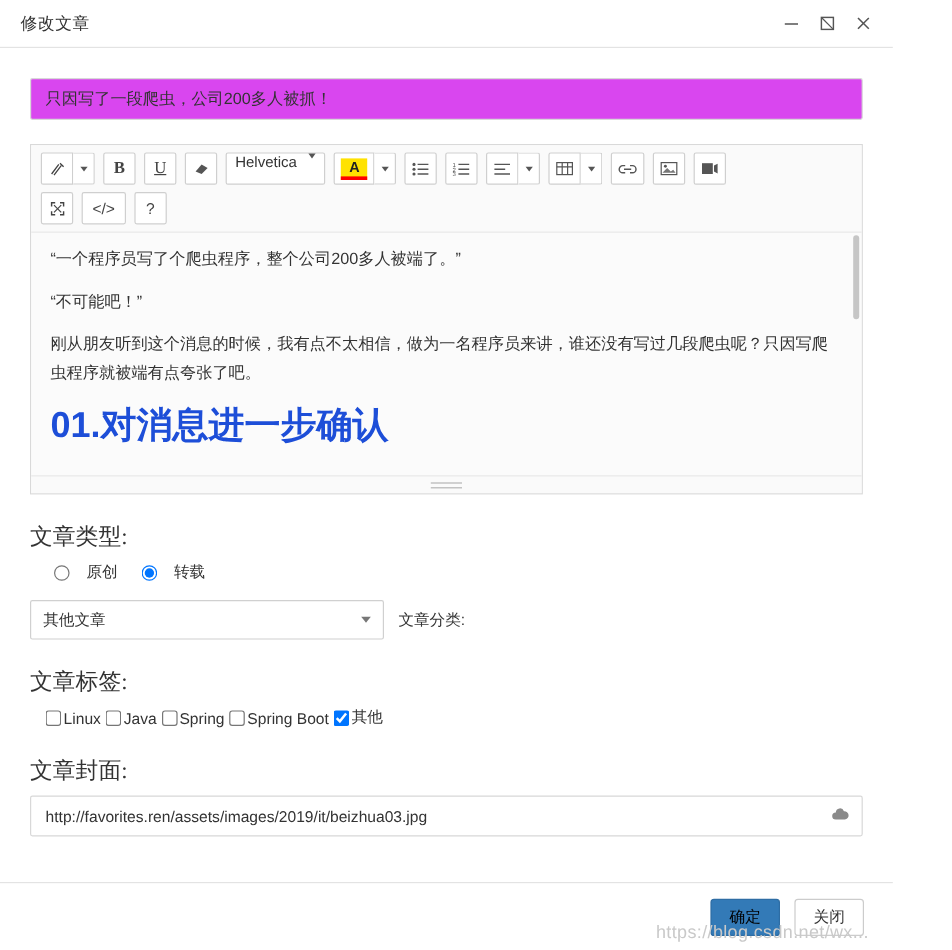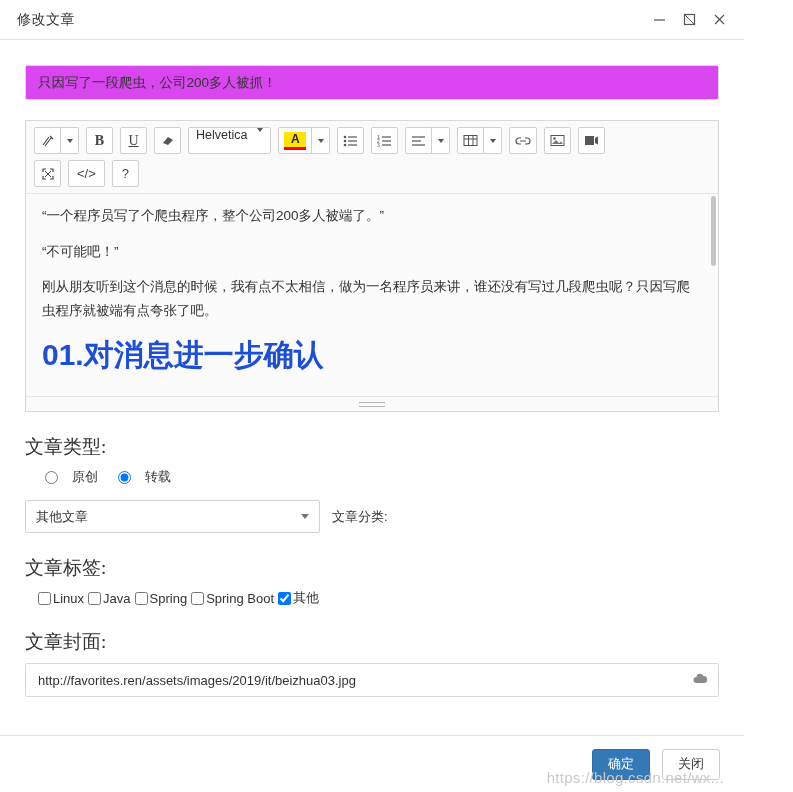--- a/index.html
+++ b/index.html
@@ -315,21 +315,21 @@
     font-size: 13px;
     display: inline-flex;
     align-items: center;
     justify-content: center;
     box-sizing: border-box;
     padding: 0 14px;
   }
   .btn-primary {
     background: #337ab7;
     border: 1px solid #2e6da4;
-    color: #ffffff;
+    color: #000000;
   }
   .btn-default {
     background: #ffffff;
     border: 1px solid #cccccc;
     color: #333333;
   }
   .watermark {
     position: absolute;
     right: 20px;
     bottom: 6px;

